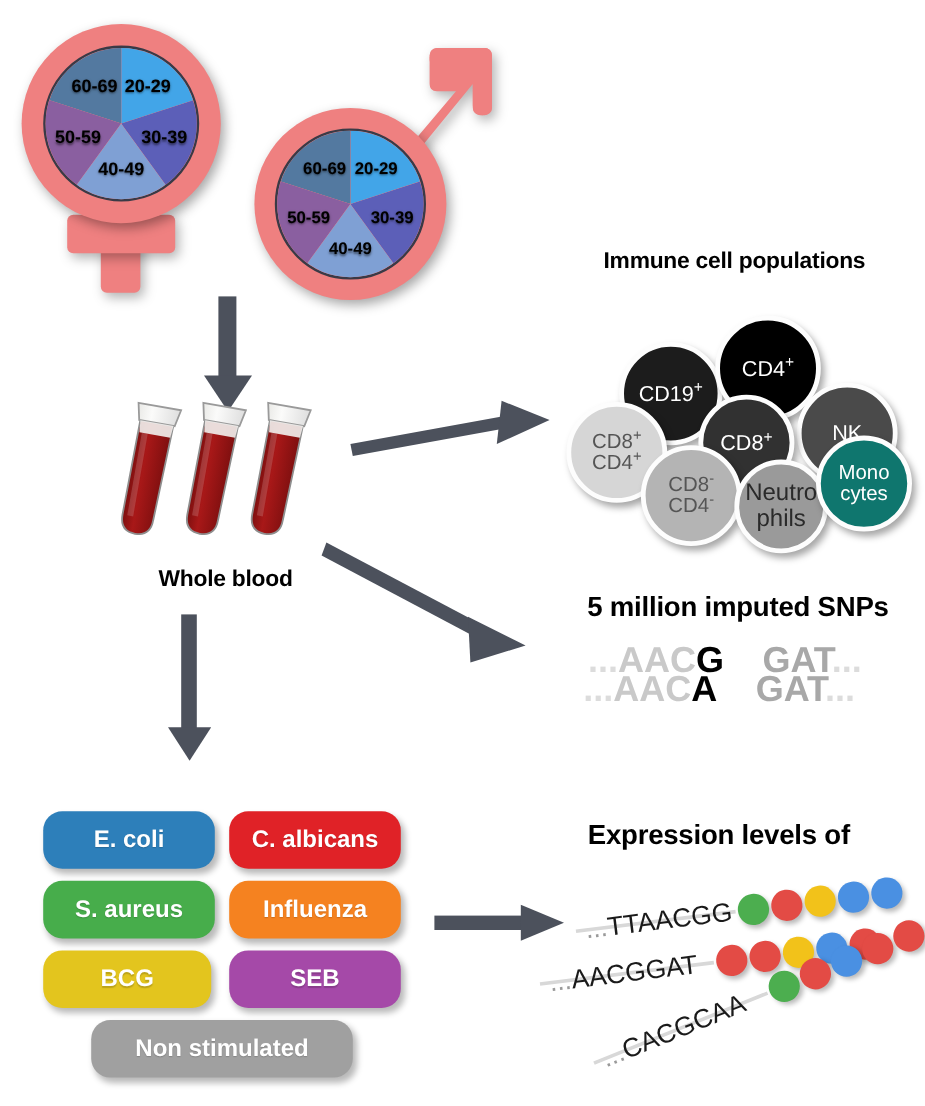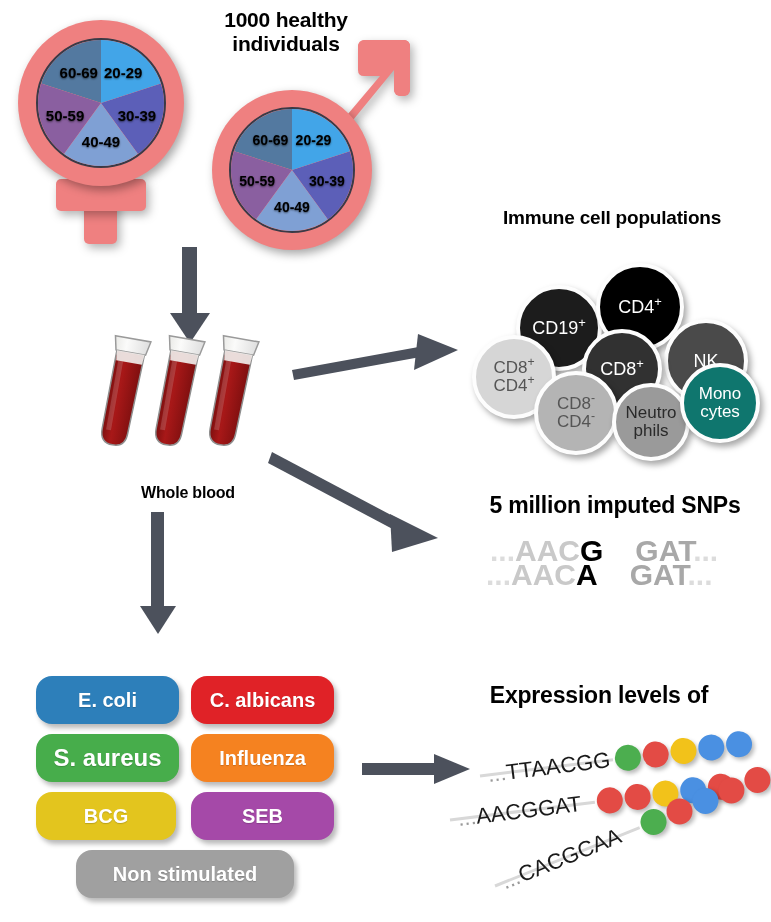--- a/index.html
+++ b/index.html
@@ -95,24 +95,20 @@
     position:absolute; top:50%; border-radius:50%;
     transform:translateY(-50%);
     box-shadow:2px 3px 4px rgba(0,0,0,.28);
   }
 </style>
 </head>
 <body>
 
 <div class="stage">
 
-  <div class="abs title" style="left:178px; top:8px; width:216px; font-size:21px;">
-    <div>1000 healthy</div>
-    <div>individuals</div>
-  </div>
 
   <div class="sym" style="left:12px; top:14px; width:180px; height:235px;">
     <div class="f-stem" style="left:72px; top:130px; width:33px; height:100px;"></div>
     <div class="f-stem" style="left:44px; top:165px; width:90px; height:32px;"></div>
     <div class="ring" style="left:6px; top:6px; width:166px; height:166px;"></div>
     <div class="pie" style="left:24px; top:24px; width:130px; height:130px;">
         <div style="position: absolute; left: 0px; top: 0px; width: 100%; height: 100%; background: rgb(66, 165, 232); clip-path: polygon(50% 50%, 50% 0%, 60.95% -19.14%, 71.63% -16.57%, 81.78% -12.37%, 91.14% -6.63%, 99.5% 0.5%, 106.63% 8.86%, 112.37% 18.22%, 116.57% 28.37%); transform: rotate(0deg);"></div>
         <div class="seg-label" style="font-size: 15px; left: 85.2183px; top: 32.4192px;">20-29</div>
         <div style="position: absolute; left: 0px; top: 0px; width: 100%; height: 100%; background: rgb(92, 95, 184); clip-path: polygon(50% 50%, 50% 0%, 60.95% -19.14%, 71.63% -16.57%, 81.78% -12.37%, 91.14% -6.63%, 99.5% 0.5%, 106.63% 8.86%, 112.37% 18.22%, 116.57% 28.37%); transform: rotate(72deg);"></div>
         <div class="seg-label" style="font-size: 15px; left: 98.9499px; top: 74.6808px;">30-39</div>
@@ -186,21 +182,21 @@
         <rect x="9" y="26" width="5" height="70" fill="#ffffff" opacity="0.16"></rect>
       </g>
       <g transform="translate(116,6) rotate(10 20 55)">
         <path d="M6 12 L34 12 L31 96 Q31 110 18 110 Q5 110 5 96 Z" fill="url(#bloodg)" stroke="#8e8e8e" stroke-width="1.5"></path>
         <path d="M2 2 L38 2 L35 16 L5 16 Z" fill="url(#glassg)" stroke="#9a9a9a" stroke-width="1.5"></path>
         <path d="M6 16 L34 16 L33 26 L7 26 Z" fill="#f2f2f0" opacity="0.9"></path>
         <rect x="9" y="26" width="5" height="70" fill="#ffffff" opacity="0.16"></rect>
       </g>
     </svg>
   </div>
-  <div class="abs title" style="left:88px; top:484px; width:200px; font-size:16px;">Whole blood</div>
+  <div class="abs title" style="left:88px; top:472px; width:200px; font-size:19px;">Whole blood</div>
 
   <div class="abs arrow" style="left:292px; top:330px;">
     <svg width="170" height="50" viewBox="0 0 170 50">
       <g fill="#4c515c">
         <polygon points="0,40 132,16 134,26 2,50"></polygon>
         <polygon points="126,4 166,20 122,40"></polygon>
       </g>
     </svg>
   </div>
 
@@ -249,21 +245,21 @@
           <span>CD8<sup>+</sup></span>
           <span>CD4<sup>+</sup></span>
         </div>
       </div>
       <div class="cell" style="left: 62px; top: 128px; width: 84px; height: 84px; background: rgb(180, 180, 180); color: rgb(85, 85, 85); font-size: 17px;">
         <div>
           <span>CD8<sup>-</sup></span>
           <span>CD4<sup>-</sup></span>
         </div>
       </div>
-      <div class="cell" style="left: 140px; top: 140px; width: 78px; height: 78px; background: rgb(154, 154, 154); color: rgb(42, 42, 42); font-size: 17px;">
+      <div class="cell" style="left: 140px; top: 140px; width: 78px; height: 78px; background: rgb(154, 154, 154); color: rgb(42, 42, 42); font-size: 20px;">
         <div>
           <span>Neutro</span>
           <span>phils</span>
         </div>
       </div>
       <div class="cell" style="left: 208px; top: 120px; width: 80px; height: 80px; background: #0f766e; color: rgb(255, 255, 255); font-size: 17px;">
         <div>
           <span>Mono</span>
           <span>cytes</span>
         </div>
@@ -276,21 +272,21 @@
       <span class="faint">...</span><span class="dim" title="...AAC">AAC</span><span class="hot">G</span><span class="mid">GAT</span><span class="faint">...</span>
     </div>
     <div class="snp-line" style="left:6px; top:28px; font-size:30px;">
       <span class="faint">...</span><span class="dim">AAC</span><span class="hot">A</span><span class="mid">GAT</span><span class="faint">...</span>
     </div>
   </div>
 
   <div class="stimgrid" style="left:36px; top:676px; width:300px; height:220px;">
       <div class="stim" style="left: 0px; top: 0px; width: 143px; height: 48px; background: rgb(45, 127, 186); font-size: 20px;">E. coli</div>
       <div class="stim" style="left: 155px; top: 0px; width: 143px; height: 48px; background: rgb(224, 34, 39); font-size: 20px;">C. albicans</div>
-      <div class="stim" style="left: 0px; top: 58px; width: 143px; height: 48px; background: rgb(71, 173, 75); font-size: 24px;">S. aureus</div>
+      <div class="stim" style="left: 0px; top: 58px; width: 143px; height: 48px; background: rgb(71, 173, 75); font-size: 20px;">S. aureus</div>
       <div class="stim" style="left: 155px; top: 58px; width: 143px; height: 48px; background: rgb(245, 130, 32); font-size: 20px;">Influenza</div>
       <div class="stim" style="left: 0px; top: 116px; width: 140px; height: 48px; background: rgb(227, 197, 30); font-size: 20px;">BCG</div>
       <div class="stim" style="left: 155px; top: 116px; width: 143px; height: 48px; background: rgb(165, 73, 168); font-size: 20px;">SEB</div>
       <div class="stim" style="left: 40px; top: 174px; width: 218px; height: 48px; background: rgb(160, 160, 160); font-size: 20px;">Non stimulated</div>
     </div>
 
   <div class="abs arrow" style="left:362px; top:752px;">
     <svg width="110" height="34" viewBox="0 0 110 34">
       <g fill="#4c515c">
         <rect x="0" y="11" width="78" height="12"></rect>

